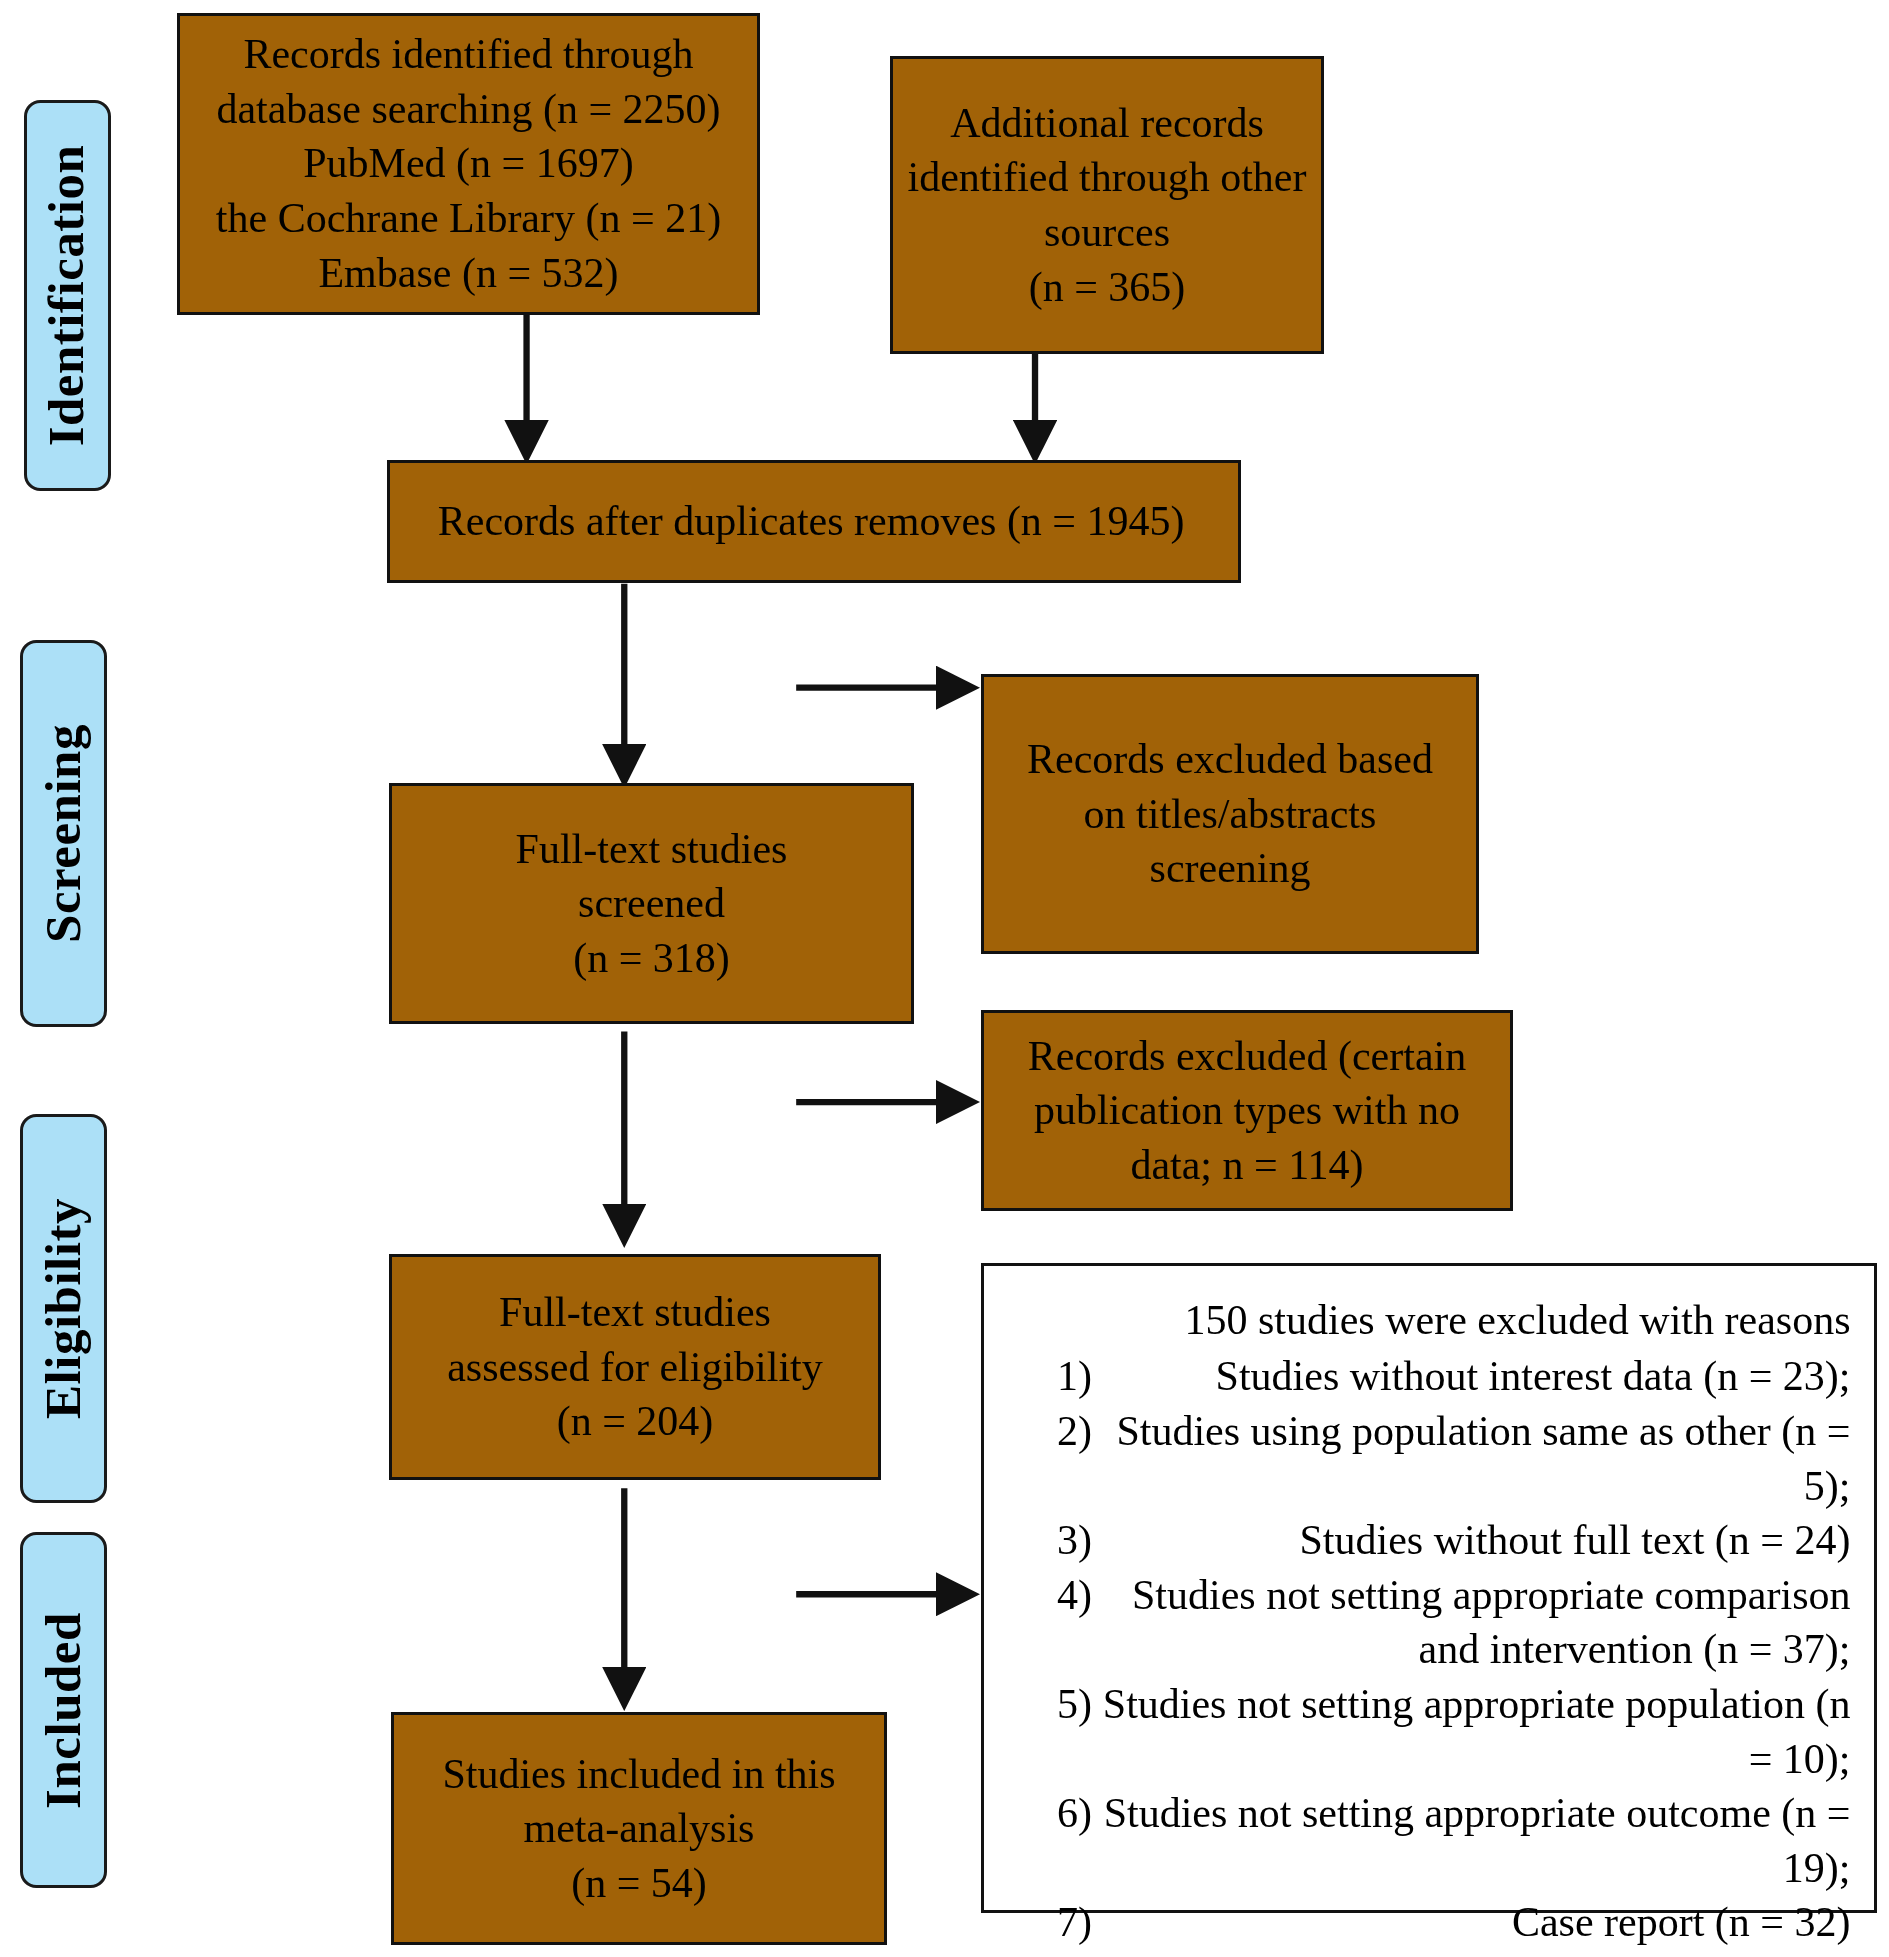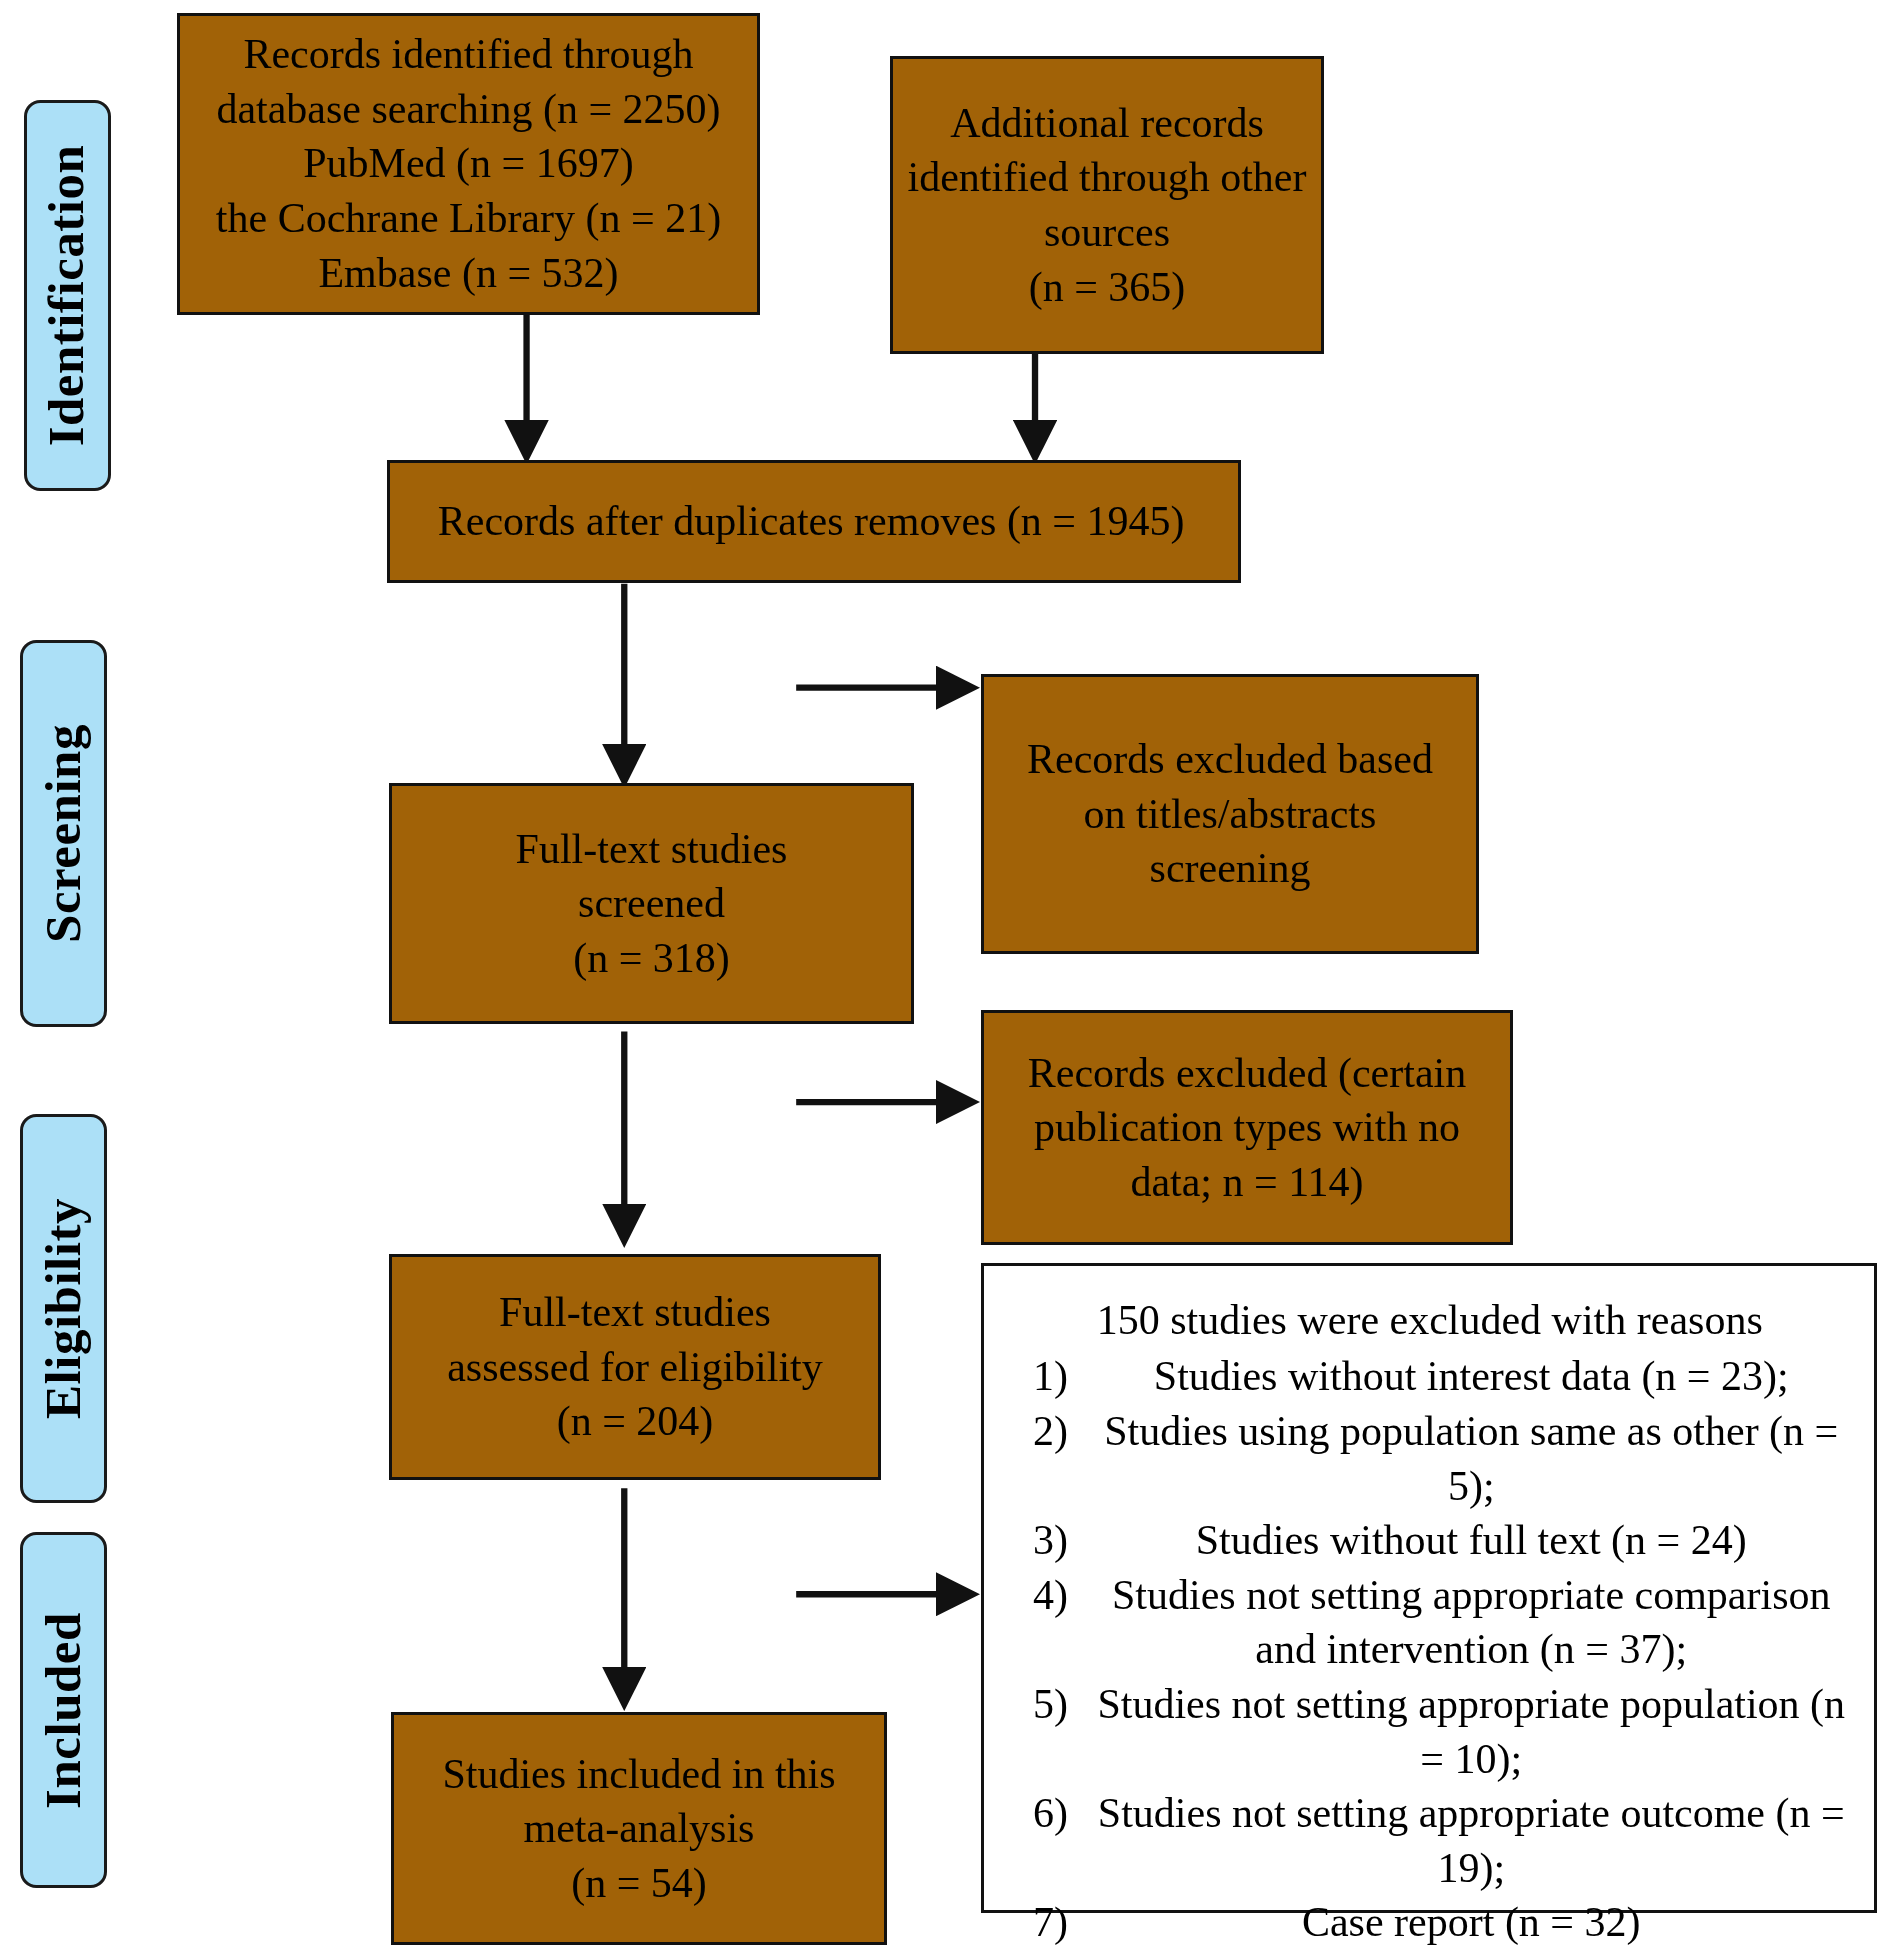--- a/index.html
+++ b/index.html
@@ -59,21 +59,21 @@
   
   .reasons-box {
     position: absolute;
     background: #ffffff;
     border: 3.6px solid #111111;
     box-sizing: border-box;
     padding: 27px 23.5px 18px 25px;
     color: #000;
     font-size: 42px;
     line-height: 1.30;
-    text-align: center;
+    text-align: right;
   }
   .reasons-box .heading { margin-bottom: 1.8px; }
   .reasons-box ol {
     list-style: none;
     margin: 0;
     padding: 0;
   }
   .reasons-box li {
     display: flex;
     align-items: flex-start;
@@ -176,21 +176,21 @@
   </div>
 
   <div class="flow-box" style="left:981px; top:674px; width:498px; height:280px;">
     <div class="lines">
       <div>Records excluded based</div>
       <div>on titles/abstracts</div>
       <div>screening</div>
     </div>
   </div>
 
-  <div class="flow-box" style="left:981px; top:1010px; width:532px; height:235px;align-items:center;">
+  <div class="flow-box" style="left:981px; top:1010px; width:532px; height:201px;align-items:center;">
     <div class="lines">
       <div>Records excluded (certain</div>
       <div>publication types with no</div>
       <div>data; n = 114)</div>
     </div>
   </div>
 
   <div class="flow-box" style="left:389px; top:1254px; width:492px; height:226px;">
     <div class="lines">
       <div>Full-text studies</div>

